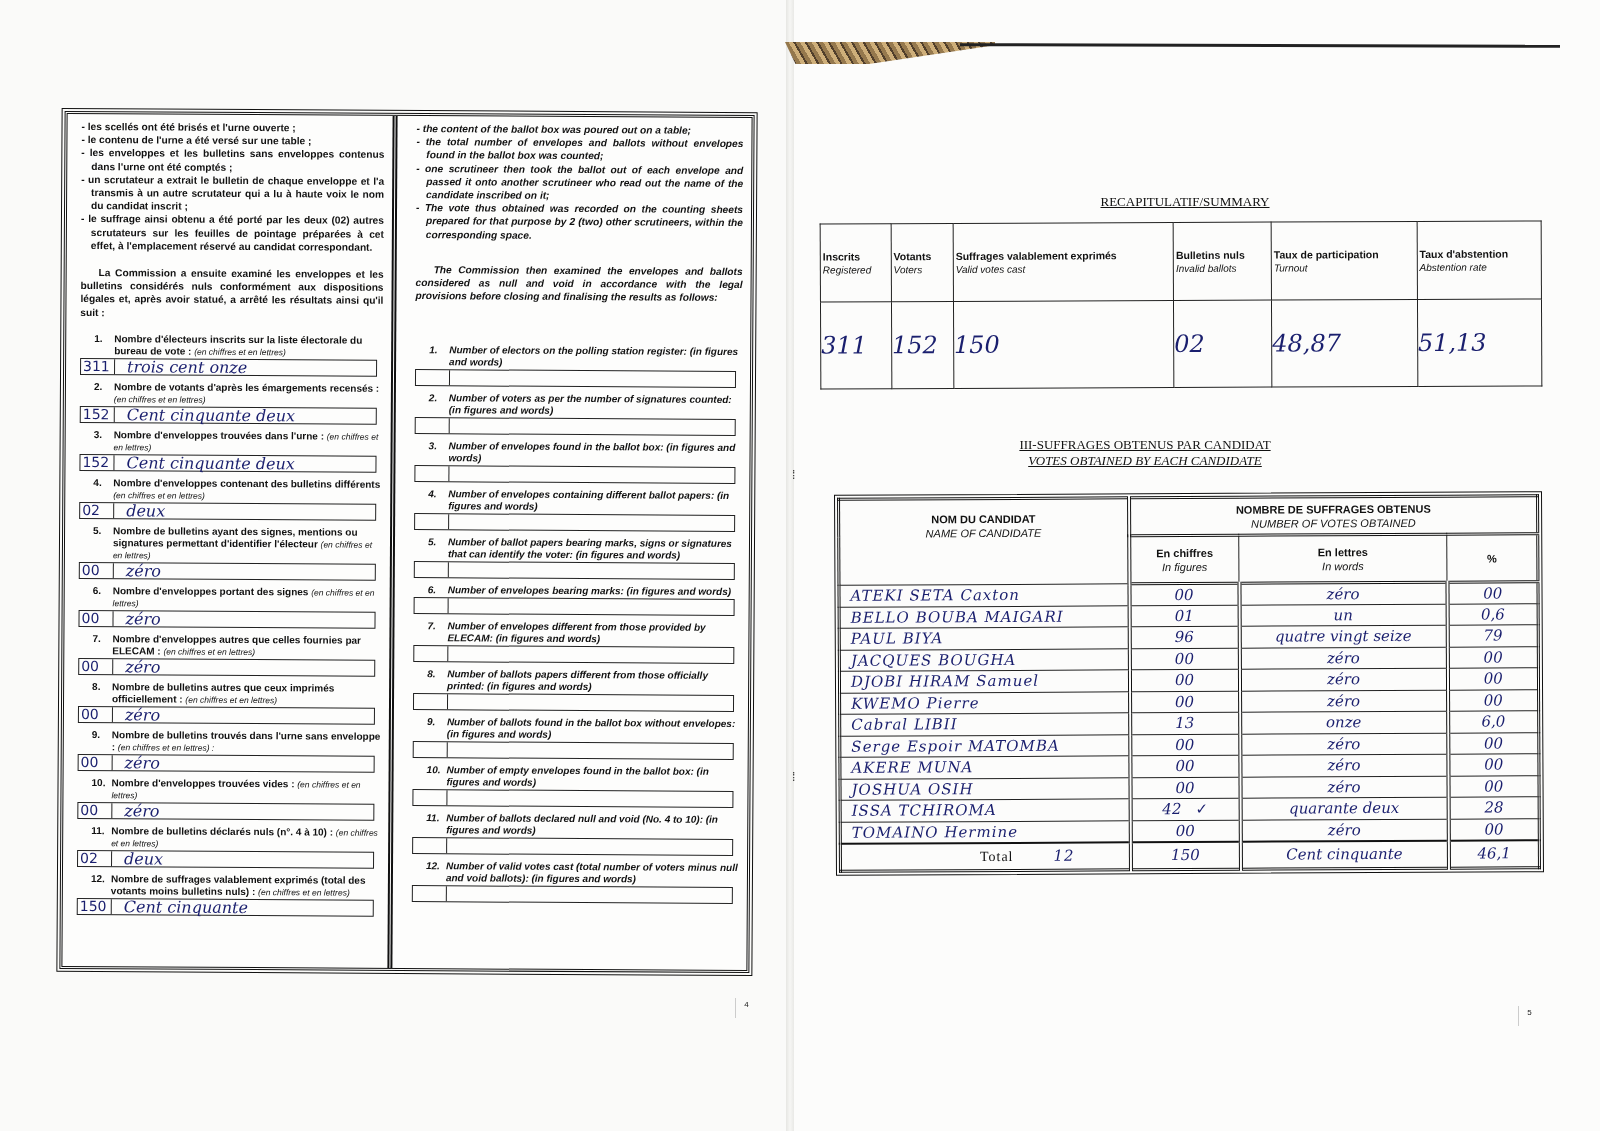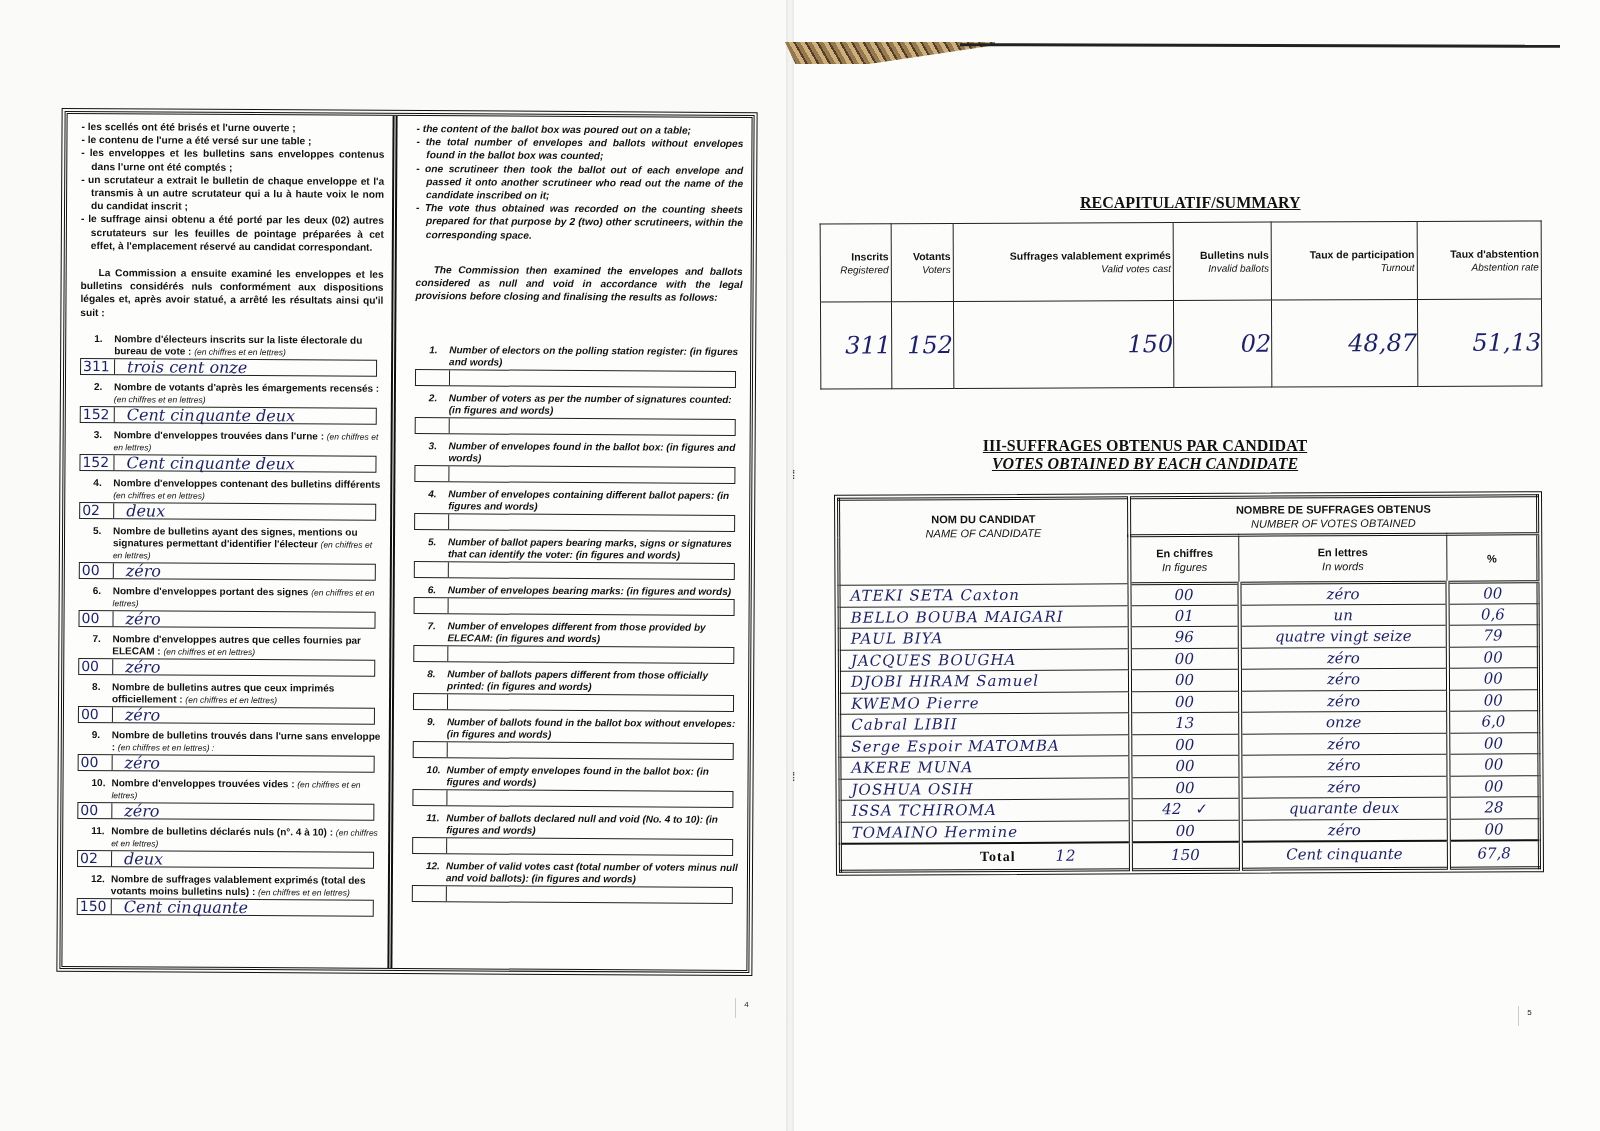--- a/index.html
+++ b/index.html
@@ -41,45 +41,45 @@
             display: flex; align-items: center; }
   .answer .fig { width: 34px; height: 100%; border-right: 1.3px solid #222; font-family: "DejaVu Sans", sans-serif;
                  color: #1a1f6e; font-size: 14px; padding-left: 2px; line-height: 15px; overflow: visible; white-space: nowrap; }
   .answer .words { flex: 1; font-family: "DejaVu Serif", serif; font-style: italic; color: #1a1f6e;
                    font-size: 16px; padding-left: 12px; line-height: 15px; white-space: nowrap; }
 
   .page-num { position: absolute; width: 22px; height: 20px; font-size: 8px; text-align: center;
               border-left: 1px solid #ccc; color: #222; line-height: 14px; }
 
   
-  .section-title { position: absolute; font-family: "Liberation Serif", serif; font-weight: bold; font-size: 16px;
+  .section-title { position: absolute; font-family: "Liberation Serif", serif; font-weight: normal; font-size: 13px;
                    text-decoration: underline; text-align: center; }
   .summary-table { position: absolute; left: 820px; top: 222px; width: 722px; height: 165px;
                    border-collapse: collapse; transform: rotate(-0.25deg); }
-  .summary-table th, .summary-table td { border: 1.5px solid #222; text-align: right; vertical-align: middle; }
+  .summary-table th, .summary-table td { border: 1.5px solid #222; text-align: left; vertical-align: middle; }
   .summary-table th { font-size: 10.5px; line-height: 13px; font-weight: bold; height: 78px; padding: 2px; }
   .summary-table th .en { display: block; font-weight: normal; font-style: italic; font-size: 10px; }
   .summary-table td { height: 87px; font-family: "DejaVu Serif", serif; font-style: italic; color: #1a1f6e; font-size: 24px; }
 
   .votes-table { position: absolute; left: 838px; top: 496px; width: 702px; border-collapse: collapse;
                  border: 3px double #111; outline: 1px solid #111; outline-offset: 2px; transform: rotate(-0.3deg); }
   .votes-table th, .votes-table td { border: 1.3px solid #222; }
   .votes-table th { font-size: 11px; font-weight: bold; line-height: 14px; text-align: center; padding: 2px; }
   .votes-table th .en { display: block; font-style: italic; font-weight: normal; }
   .votes-table .grp-head { height: 38px; border-bottom: 3px double #111; }
   .votes-table .name-head { width: 290px; vertical-align: top; padding-top: 12px; border-right: 4px double #111; }
   .votes-table .sub-head { height: 48px; border-bottom: 3px double #111; }
   .votes-table td { height: 21.5px; font-family: "DejaVu Serif", serif; font-style: italic; color: #1a1f6e;
                     font-size: 15px; line-height: 18px; white-space: nowrap; }
   .votes-table td.name { padding-left: 10px; border-right: 4px double #111; font-size: 15px; letter-spacing: 1px; }
   .votes-table td.fig { text-align: center; width: 110px; border-right: 4px double #111; }
   .votes-table td.words { text-align: center; width: 208px; border-right: 4px double #111; }
   .votes-table td.pct { text-align: center; }
   .votes-table tr.total td { height: 28px; border-top: 2px solid #111; }
-  .votes-table tr.total .total-label { font-family: "Liberation Serif", serif; font-style: normal; font-weight: bold;
+  .votes-table tr.total .total-label { font-family: "Liberation Serif", serif; font-style: normal; font-weight: normal;
                                         color: #111; font-size: 14px; margin-left: 128px; margin-right: 40px; }
   .check { color: #1a1f6e; margin-left: 14px; font-style: normal; }
   .stray { position: absolute; font-size: 12px; color: #333; }
 </style>
 </head>
 <body>
 
 <div class="page page-left"></div>
 <div class="page page-right"></div>
 <div class="spine"></div>
@@ -397,16 +397,16 @@
   <tr>
         <td class="name">TOMAINO Hermine</td>
         <td class="fig">00</td>
         <td class="words">zéro</td>
         <td class="pct">00</td>
       </tr>
   <tr class="total">
     <td class="name"><span class="total-label">Total</span><span>12</span></td>
     <td class="fig">150</td>
     <td class="words">Cent cinquante</td>
-    <td class="pct">67,8</td>
+    <td class="pct">46,1</td>
   </tr>
 </tbody>
   </table>
 
 </body></html>

